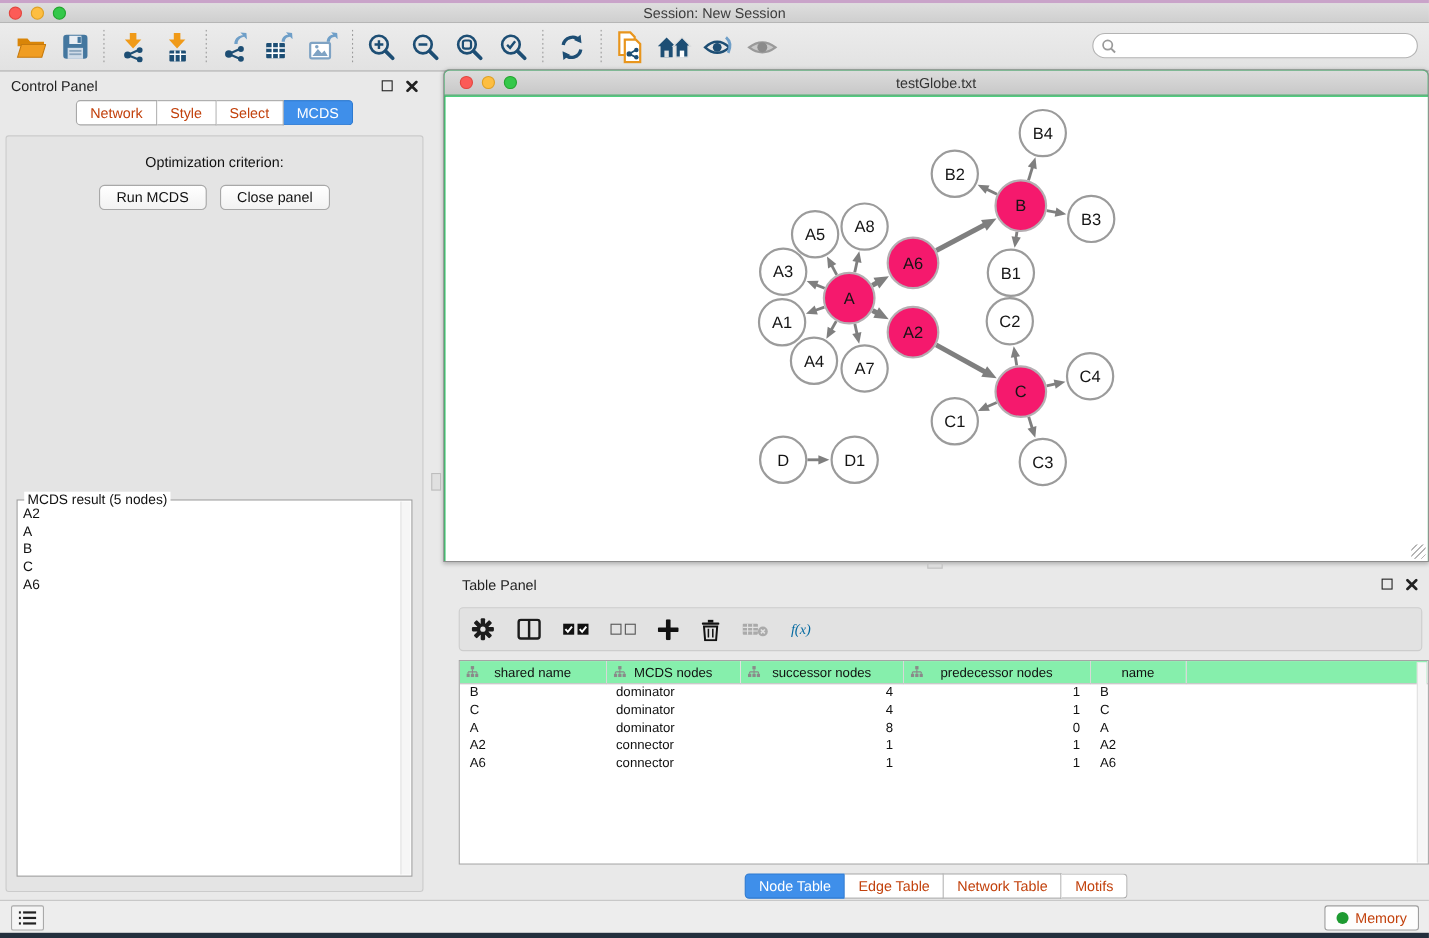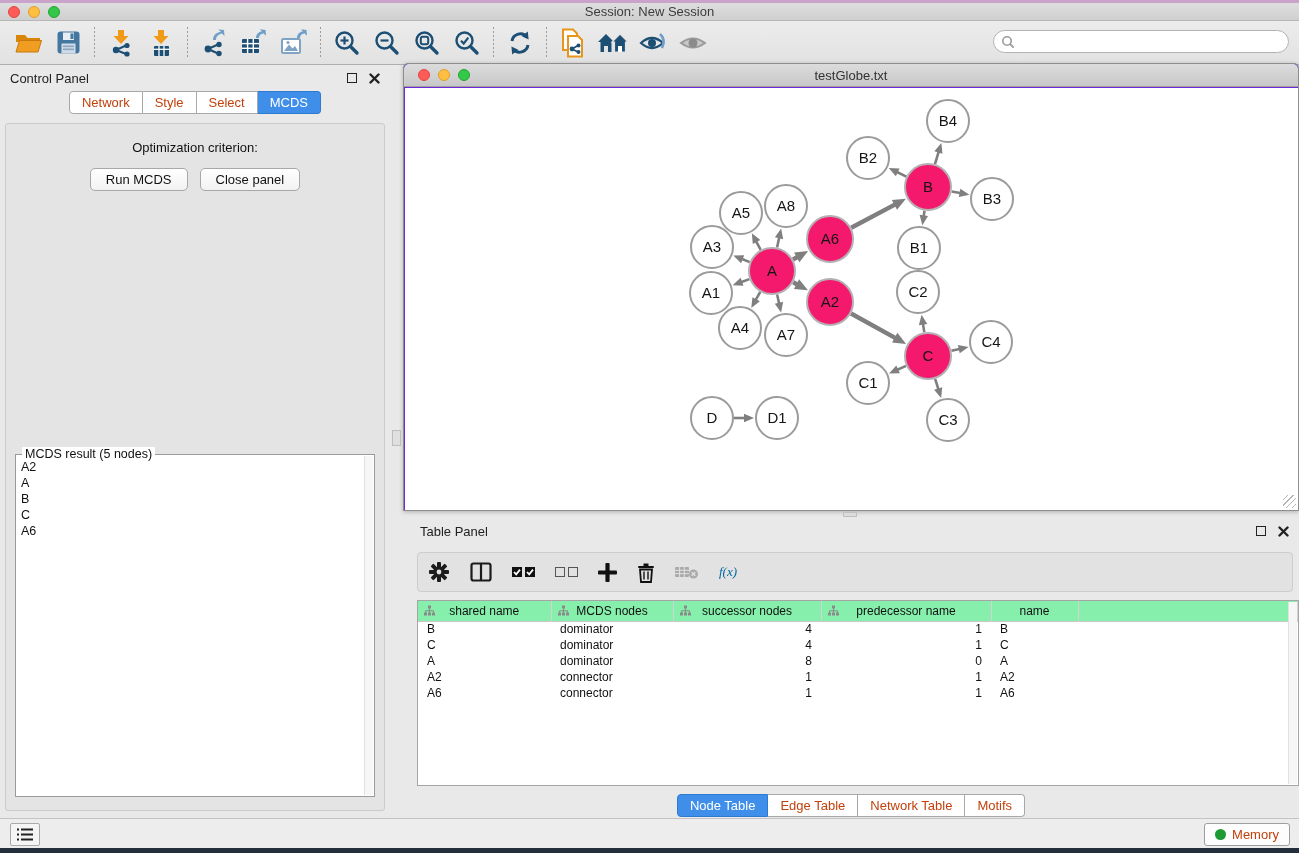--- a/index.html
+++ b/index.html
@@ -52,21 +52,21 @@
   .btn { background:linear-gradient(#ffffff,#f2f2f2); border:1px solid #a8a8a8; border-radius:5px;
     font-size:13px; color:#111; padding:3px 15px; }
   #mcds-box { position:absolute; left:9px; top:330px; width:360px; height:343px; background:#fff;
     border:1px solid #9a9a9a; }
   #mcds-legend { position:absolute; left:6px; top:-8px; background:#fff; padding:0 3px; font-size:12.5px; color:#111; }
   #mcds-list { position:absolute; left:1px; top:4px; right:10px; bottom:1px; overflow:hidden;
     font-size:12.5px; color:#111; padding-left:4px; }
   #mcds-list div { line-height:16px; }
   .vscroll { position:absolute; right:1px; top:1px; bottom:1px; width:9px; background:#f6f6f6; border-left:1px solid #e2e2e2; }
   
-  #net-window { left:403px; top:63px; width:896px; height:448px; background:#6d28d9;
+  #net-window { left:403px; top:63px; width:896px; height:448px; background:#22c55e;
     border:1px solid #8e8e8e; border-radius:5px 5px 0 0; box-shadow:0 1px 4px rgba(0,0,0,.25); }
   #net-titlebar { height:23px; background:linear-gradient(#dcdcdc,#c8c8c8); border-bottom:1px solid #a0a0a0;
     border-radius:5px 5px 0 0; position:relative; }
   #net-titlebar .light { top:5px; width:12px; height:12px; }
   #net-title { width:100%; text-align:center; font-size:13px; color:#333; line-height:23px; }
   #net-canvas { position:absolute; left:1px; top:24px; width:893px; height:422px; background:#fff; overflow:hidden; }
   #resize-grip { position:absolute; right:2px; bottom:2px; width:13px; height:13px;
     background:repeating-linear-gradient(135deg, transparent 0 3px, #b5b5b5 3px 4px); }
   #split-grip-v { left:392px; top:430px; width:9px; height:16px; background:#e0e0e0; border:1px solid #bdbdbd; }
   #split-grip-h { left:843px; top:512px; width:14px; height:5px; background:#dcdcdc; border:1px solid #c0c0c0; }
@@ -556,21 +556,21 @@
                   <rect x="0" y="7.5" width="3" height="3"></rect>
                   <rect x="4" y="7.5" width="3" height="3"></rect>
                   <rect x="8" y="7.5" width="3" height="3"></rect>
                 </g>
                 <g stroke="#8a8a8a" stroke-width="1">
                   <line x1="5.5" y1="3.5" x2="5.5" y2="7.5"></line>
                   <line x1="1.5" y1="5.8" x2="9.5" y2="5.8"></line>
                   <line x1="1.5" y1="5.8" x2="1.5" y2="7.5"></line>
                   <line x1="9.5" y1="5.8" x2="9.5" y2="7.5"></line>
                 </g>
-              </svg><span>predecessor name</span></th>
+              </svg><span>predecessor nodes</span></th>
             <th style="width: 87px;"><span>name</span></th>
             <th></th>
           </tr>
         </thead>
       <tbody id="table-body">
           <tr>
             <td>B</td>
             <td>dominator</td>
             <td class="num">4</td>
             <td class="num">1</td>

